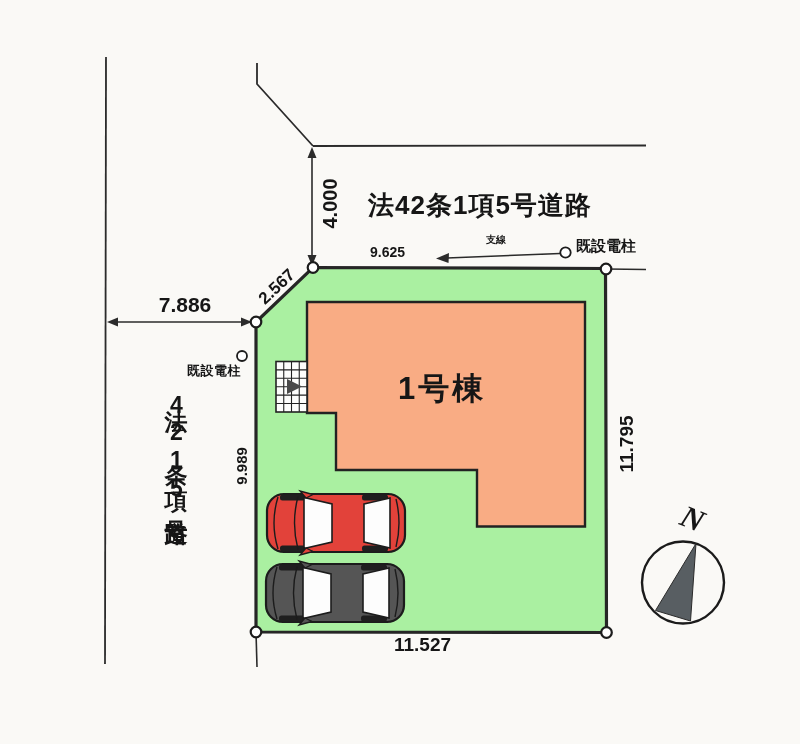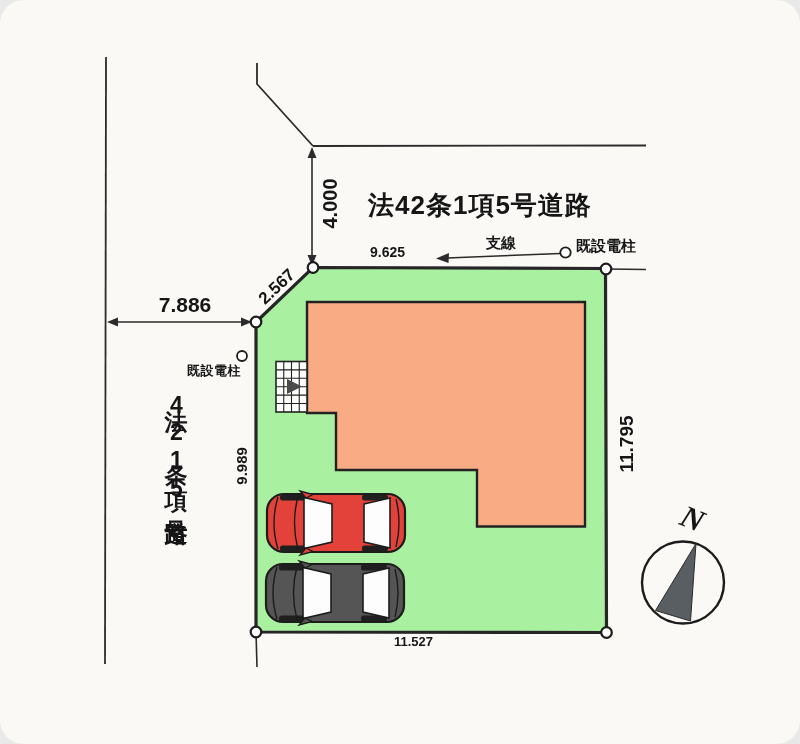--- a/index.html
+++ b/index.html
@@ -2,43 +2,42 @@
 <html><head>
 <meta charset="utf-8">
 <style>
   html,body{margin:0;padding:0;}
   body{background:#e9e9e9;}
   #stage{
     position:relative;width:800px;height:744px;overflow:hidden;
     background:#faf9f6;
     font-family:"Liberation Sans","DejaVu Sans",sans-serif;
     color:#181818;
-    border-radius:24px;
   }
   #plan-svg{position:absolute;left:0;top:0;}
   .lbl{
     position:absolute;white-space:nowrap;font-weight:bold;color:#161616;
     line-height:1.05;
   }
   .lbl.center{text-align:center;}
   .road-top-label{left:368px;top:192px;font-size:26px;letter-spacing:1px;}
   .road-left-label{
     left:164px;top:391px;font-size:23px;line-height:1.02;
     writing-mode:vertical-rl;text-orientation:upright;letter-spacing:1px;
   }
   .building-label{left:398px;top:373px;font-size:31px;letter-spacing:3px;}
   .dim{font-size:19px;}
   .dim-4000{left:290px;top:193px;width:80px;transform:rotate(-90deg);font-size:20px;}
   .dim-5000{left:150px;top:294px;width:70px;font-size:21px;}
   .dim-2567{left:242px;top:278px;width:70px;transform:rotate(-43deg);font-size:17px;}
   .dim-9625{left:370px;top:245px;font-size:14px;}
   .dim-9989{left:207px;top:458px;width:70px;transform:rotate(-90deg);font-size:15px;}
   .dim-11795{left:587px;top:434px;width:80px;transform:rotate(-90deg);font-size:19px;}
-  .dim-11527{left:394px;top:635px;font-size:13px;}
-  .guy-wire-label{left:486px;top:235px;font-size:15px;}
+  .dim-11527{left:394px;top:635px;font-size:19px;}
+  .guy-wire-label{left:486px;top:235px;font-size:10px;}
   .pole-label-right{left:576px;top:238px;font-size:15px;}
   .pole-label-left{left:187px;top:364px;font-size:13px;letter-spacing:0.5px;}
   .north-label{
     left:681px;top:503px;font-size:31px;
     font-family:"Liberation Serif","DejaVu Serif",serif;
     font-style:italic;font-weight:bold;transform:rotate(22deg);
   }
 </style>
 </head>
 <body>
@@ -114,20 +113,21 @@
     <g>
       <circle cx="683" cy="582.5" r="41" fill="none" stroke="#1b1b1b" stroke-width="2.4"></circle>
       <polygon points="696,543.5 655.5,610.5 690.5,621" stroke="#2b2b2b" stroke-width="1" fill="#585e62"></polygon>
     </g>
   </svg>
 
   <div class="lbl road-top-label">法42条1項5号道路</div>
 
   <div class="lbl road-left-label">法42条1項5号道路</div>
 
+  <div class="lbl building-label">1号棟</div>
 
   <div class="lbl center dim dim-4000">4.000</div>
 
   <div class="lbl center dim dim-5000">7.886</div>
 
   <div class="lbl center dim dim-2567">2.567</div>
 
   <div class="lbl dim dim-9625">9.625</div>
 
   <div class="lbl center dim dim-9989">9.989</div>

